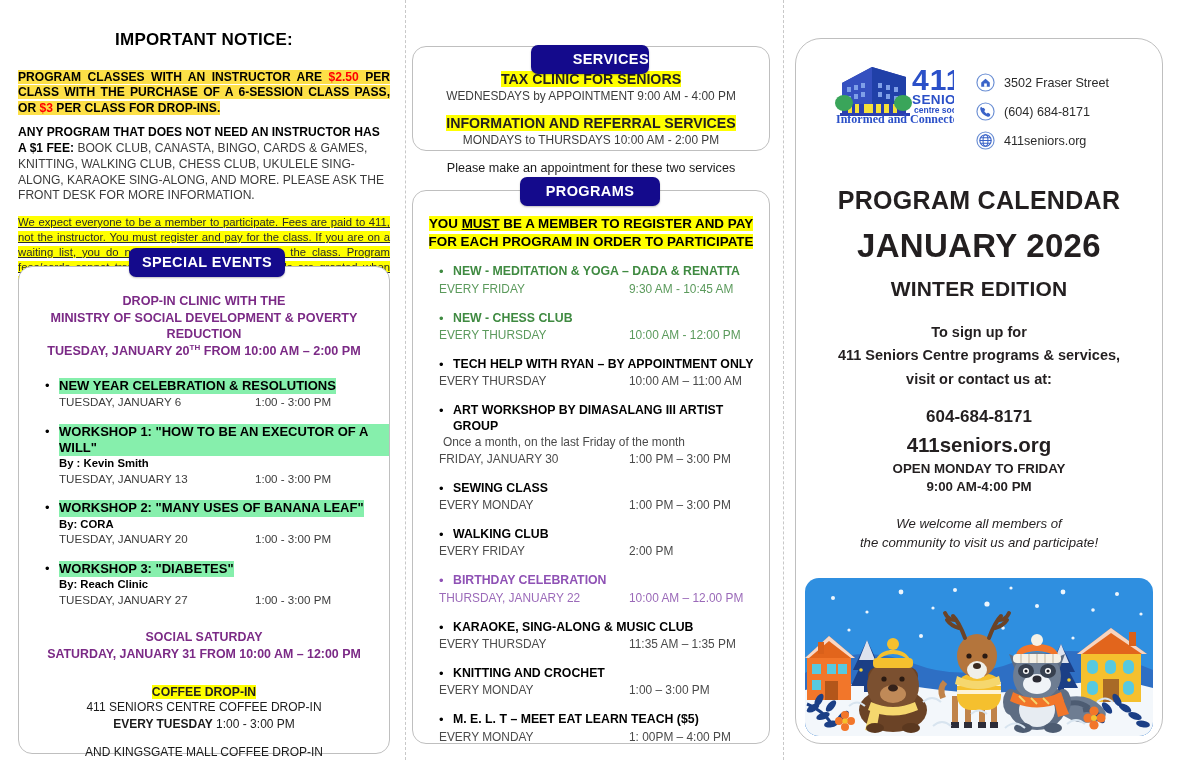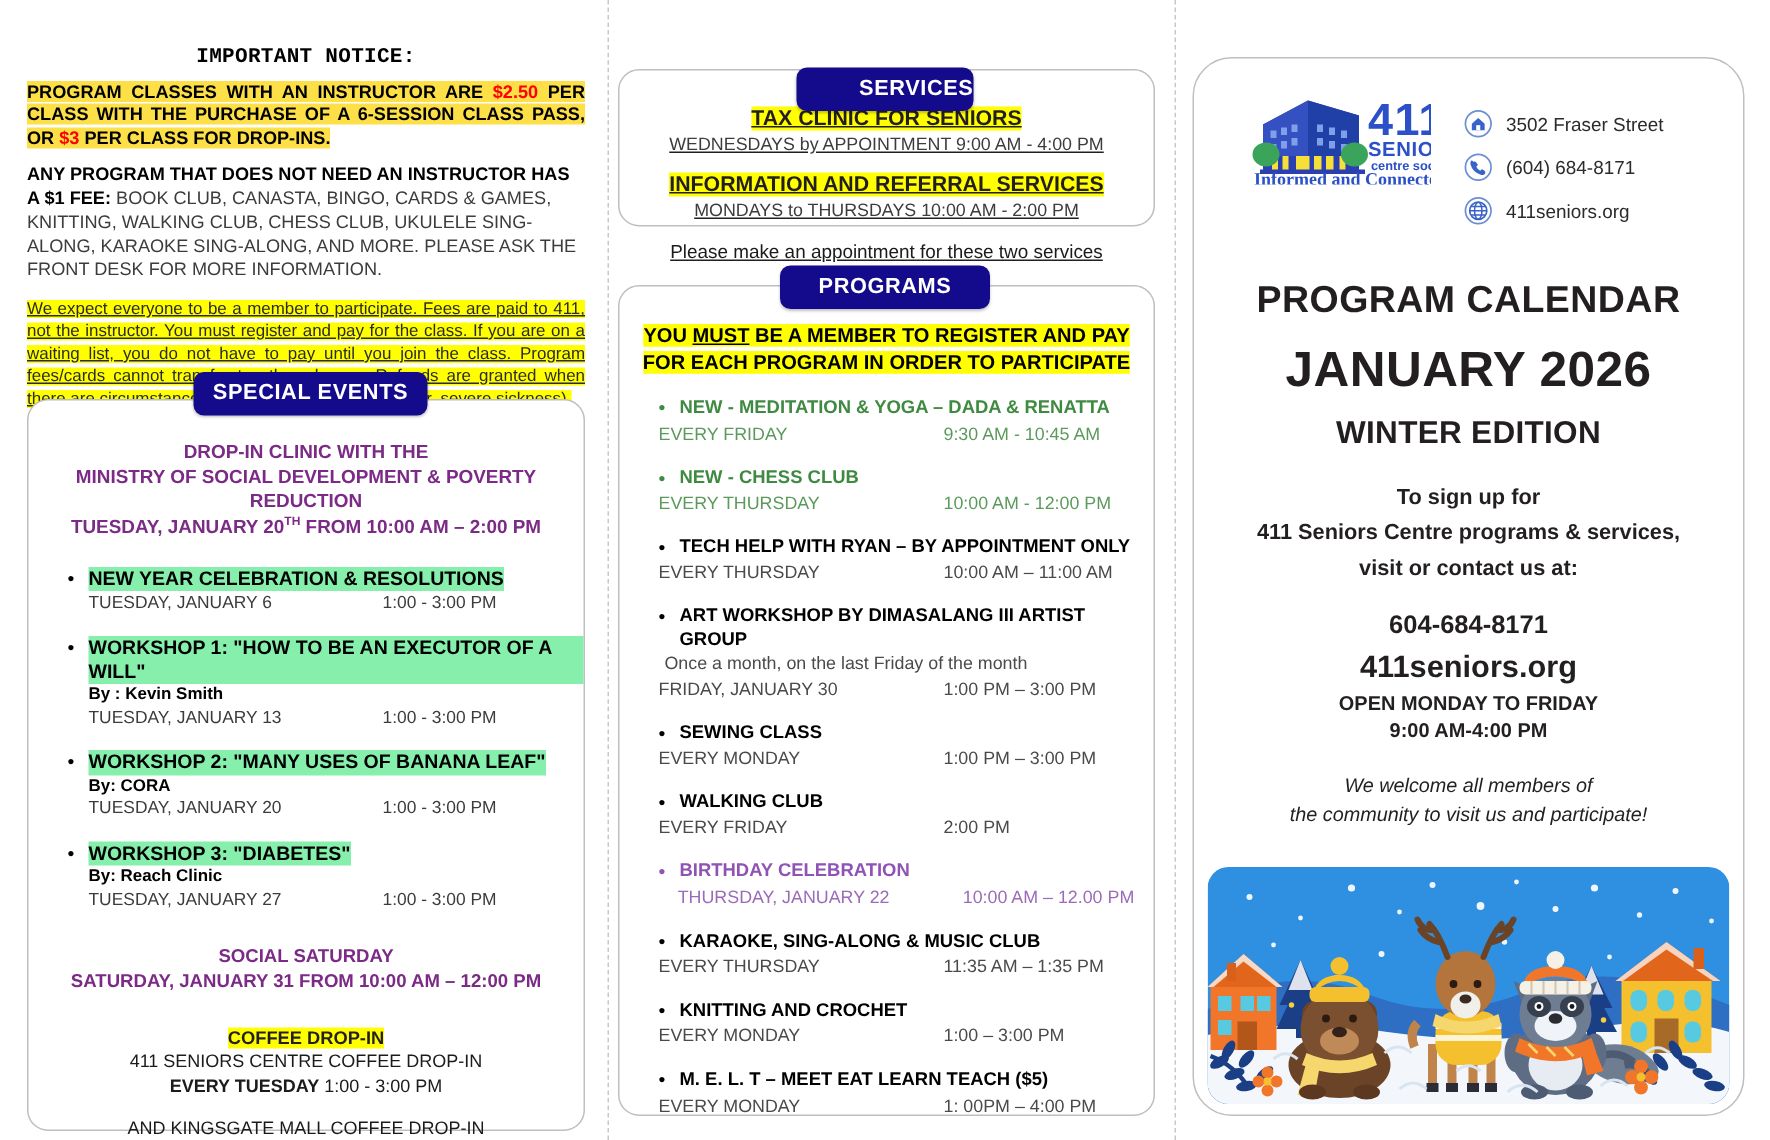--- a/index.html
+++ b/index.html
@@ -34,22 +34,22 @@
     text-align:center;
     border-radius:7px;
     padding:6px 0 7px 0;
     z-index:5;
     box-shadow:0 1px 2px rgba(0,0,0,.25);
   }
 
   
   #left-col{position:absolute;left:18px;top:30px;width:372px;}
   .notice-title{
-    text-align:center;font-weight:bold;font-size:14px;color:#000;
-    letter-spacing:.2px;margin-bottom:8px;font-family:Liberation Mono, monospace;
+    text-align:center;font-weight:bold;font-size:17px;color:#000;
+    letter-spacing:.2px;margin-bottom:20px;
   }
   .hl{background:#fde047;}
   .notice-block{
     font-size:12.1px;font-weight:bold;line-height:1.28;
     text-align:justify;color:#000;
   }
   .notice-block .money{color:#ff0000;}
   .notice2{
     font-size:12.1px;line-height:1.3;color:#3c3c3c;margin-top:9px;
   }
@@ -81,21 +81,21 @@
     text-align:center;color:#7b2a86;font-weight:bold;font-size:12.4px;
     line-height:1.35;margin-top:22px;
   }
   .coffee-title{text-align:center;font-weight:bold;font-size:12.2px;margin-top:22px;}
   .coffee-title span{background:#ffff00;}
   .coffee-line{text-align:center;font-size:12px;line-height:1.42;color:#1b1b1b;}
   .coffee-line b{font-weight:bold;}
   .coffee-gap{height:11px;}
 
   
-  #services-card{left:412px;top:46px;width:358px;height:105px;text-decoration:underline;}
+  #services-card{left:412px;top:46px;width:358px;height:105px;}
   #services-badge{left:531px;top:45px;width:118px;text-align:right;}
   #programs-card{left:412px;top:190px;width:358px;height:554px;}
   #programs-badge{left:520px;top:177px;width:140px;}
 
   .svc-title{text-align:center;font-weight:bold;font-size:14.2px;margin-top:24px;}
   .svc-title span{background:#ffff00;}
   .svc-sub{text-align:center;font-size:11.9px;color:#3c3c3c;margin-top:2px;}
   .svc-note{text-align:center;font-size:12.6px;color:#1b1b1b;margin-top:14px;}
 
   .prog-banner{
@@ -108,21 +108,21 @@
   .p-item{margin-top:14px;}
   .p-row{display:flex;align-items:flex-start;margin-left:26px;}
   .p-bul{width:14px;flex:0 0 14px;font-size:13px;line-height:1.25;}
   .p-title{font-weight:bold;font-size:12.3px;line-height:1.3;}
   .p-note{margin-left:30px;font-size:11.9px;color:#4a4a4a;line-height:1.3;}
   .p-line{display:flex;margin-left:26px;font-size:11.9px;line-height:1.35;color:#4a4a4a;}
   .p-day{flex:0 0 190px;}
   .c-green .p-title,.c-green .p-bul{color:#3f8a41;}
   .c-green .p-line{color:#5b9a5c;}
   .c-purple .p-title,.c-purple .p-bul{color:#8f52b5;}
-  .c-purple .p-line{color:#9b6ab9;justify-content:center;}
+  .c-purple .p-line{color:#9b6ab9;}
   .c-black .p-title,.c-black .p-bul{color:#000;}
   .c-black .p-line{color:#4a4a4a;}
 
   
   #right-card{left:795px;top:38px;width:368px;height:706px;border-radius:26px;}
   .logo-wrap{display:flex;align-items:flex-start;margin:18px 0 0 38px;}
   .logo-mark{width:120px;}
   .contacts{margin-left:22px;margin-top:16px;}
   .c-row{display:flex;align-items:center;margin-bottom:10px;text-align:right;}
   .c-ic{width:19px;height:19px;flex:0 0 19px;margin-right:9px;}

